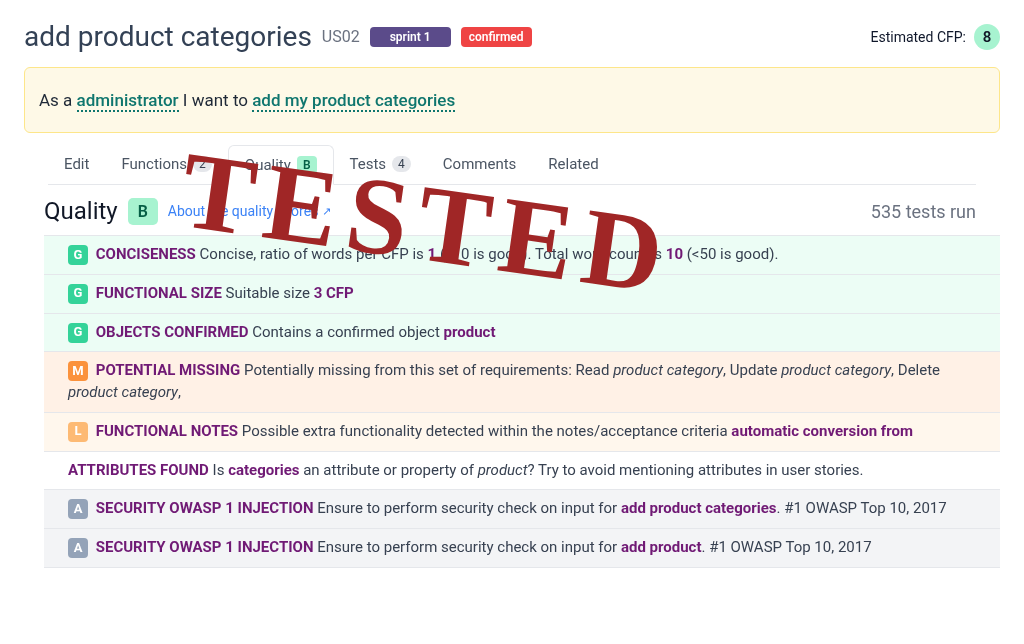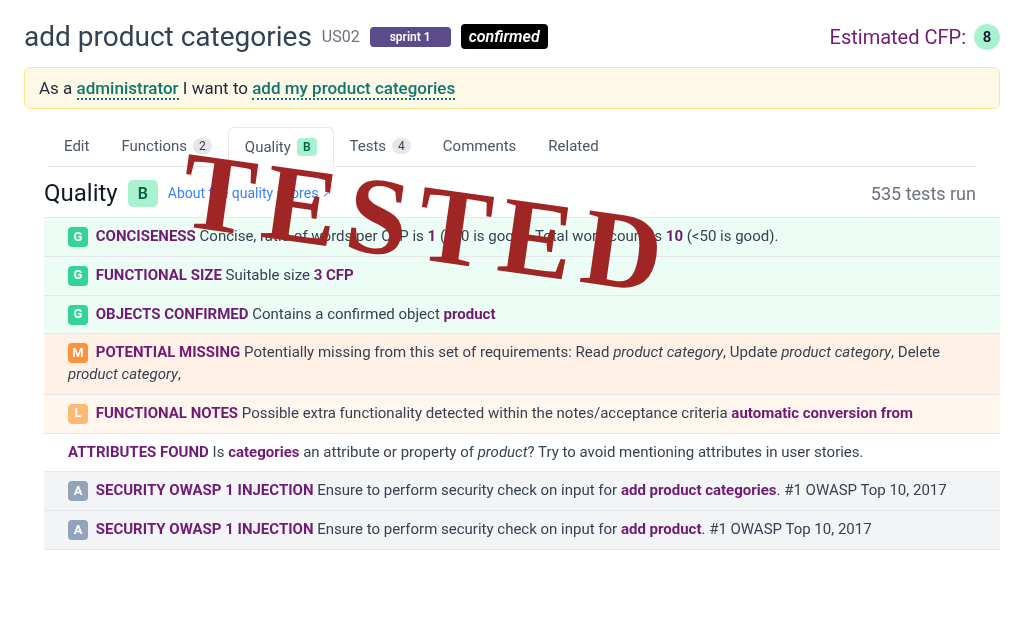--- a/index.html
+++ b/index.html
@@ -16,35 +16,35 @@
 
   
   .header { display: flex; align-items: center; gap: 10px; margin-bottom: 14px; }
   .title { font-size: 28px; font-weight: 400; color: #334155; }
   .story-id { font-size: 16px; color: #6b7280; }
   .badge-purple {
     background: #5b4b8a; color: #fff; font-size: 12px; font-weight: 600;
     padding: 3px 20px; border-radius: 4px;
   }
   .badge-green {
-    background: #000000; color: #fff; font-size: 16px; font-weight: 600;
-    padding: 3px 8px; border-radius: 4px; font-style: italic;
+    background: #ef4444; color: #fff; font-size: 12px; font-weight: 600;
+    padding: 3px 8px; border-radius: 4px;
   }
   .header-right { margin-left: auto; display: flex; align-items: center; gap: 8px; }
-  .cfp-label { font-size: 20px; color: #701a75; }
+  .cfp-label { font-size: 14px; color: #0f172a; }
   .cfp-pill {
     width: 26px; height: 26px; border-radius: 50%;
     background: #a7f3d0; color: #111827; font-weight: 600; font-size: 15px;
     display: flex; align-items: center; justify-content: center;
   }
 
   
   .story-box {
     background: #fef9e7; border: 1px solid #fde68a; border-radius: 6px;
-    padding: 10px 14px; font-size: 17px; color: #1f2937; margin-bottom: 18px;
+    padding: 22px 14px; font-size: 17px; color: #1f2937; margin-bottom: 12px;
   }
   .story-box .underline {
     color: #0f766e; border-bottom: 2px dotted #0f766e; font-weight: 500;
   }
 
   
   .tabs {
     display: flex; align-items: flex-start; gap: 0; border-bottom: 1px solid #e5e7eb;
     margin: 0 24px 12px 24px;
   }

